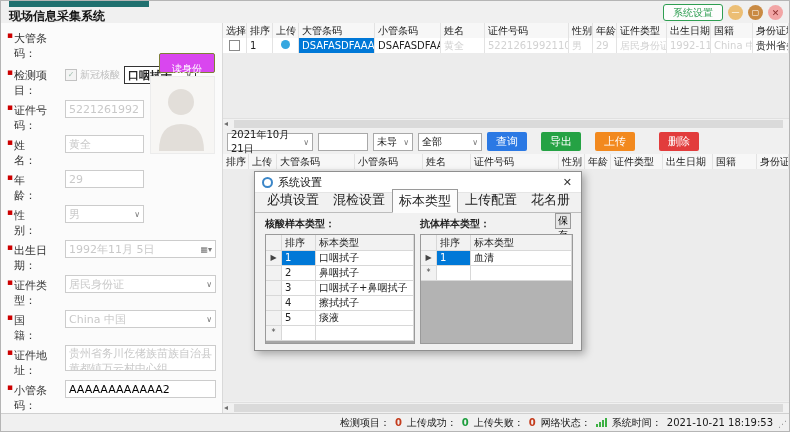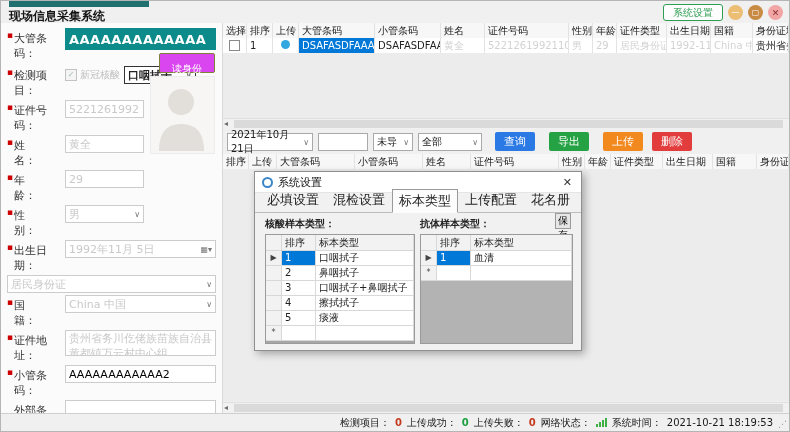--- a/index.html
+++ b/index.html
@@ -55,24 +55,24 @@
   .hscroll{position:absolute;left:222px;right:0;height:10px;background:#f1f1f1;border-top:1px solid #e0e0e0;}
   .hscroll .larr{position:absolute;left:1px;top:0;font-size:8px;color:#707070;line-height:10px;}
   .hscroll .thumb{position:absolute;left:11px;right:6px;top:1px;bottom:1px;background:#dadada;}
   .void2{position:absolute;left:222px;top:168px;right:0;bottom:30px;background:#ececec;}
   
   .toolbar{position:absolute;left:226px;top:130px;height:20px;display:flex;align-items:flex-end;gap:5px;font-size:10px;}
   .tsel{border:1px solid #a9a9a9;background:#fff;height:18px;display:flex;align-items:center;
     justify-content:space-between;padding:0 3px;box-sizing:border-box;color:#222;}
   .tinput{width:50px;height:18px;border:1px solid #a9a9a9;box-sizing:border-box;font-size:10px;padding:0 2px;}
   .tbtn{width:40px;height:19px;border:none;border-radius:2px;color:#fff;font-size:11px;cursor:pointer;padding:0;}
-  .tbtn.query{background:#2b79e4;margin-left:8px;}
+  .tbtn.query{background:#2b79e4;}
   .tbtn.export{background:#25a244;margin-left:9px;}
   .tbtn.upload{background:#f2891e;margin-left:9px;}
-  .tbtn.del{background:#e23c3c;margin-left:4px;}
+  .tbtn.del{background:#e23c3c;margin-left:19px;}
   
   .modal{position:absolute;left:253px;top:170px;width:326px;height:178px;background:#f1f1f1;
     border:1px solid #8f8f8f;box-shadow:3px 3px 8px rgba(0,0,0,.3);font-size:10px;}
   .m-title{height:20px;background:#fff;display:flex;align-items:center;padding:0 7px;gap:5px;border-bottom:1px solid #e5e5e5;}
   .m-ico{width:11px;height:11px;border-radius:50%;border:2px solid #3b86c8;box-sizing:border-box;background:#fff;}
   .m-title .txt{font-size:11px;color:#111;flex:1;}
   .m-close{font-size:11px;color:#333;cursor:pointer;padding:0 2px;}
   .m-tabs{height:19px;display:flex;align-items:flex-end;padding-left:5px;border-bottom:1px solid #bdbdbd;}
   .m-tab{padding:2px 6px 2px 6px;font-size:13px;color:#222;border:1px solid transparent;cursor:pointer;}
   .m-tab.active{background:#fcfcfc;border:1px solid #9a9a9a;border-bottom:1px solid #fcfcfc;position:relative;top:1px;}
@@ -115,21 +115,20 @@
       <button class="settings-btn">系统设置</button>
       <span class="winbtn min">—</span>
       <span class="winbtn max">▢</span>
       <span class="winbtn close">✕</span>
     </div>
   </div>
 
   <div class="sidebar">
     <div class="frow barcode-row">
       <span class="flabel req">大管条码：</span>
-      <input class="finput barcode" value="AAAAAAAAAAAAA" style="">
     </div>
     <div class="frow">
       <span class="flabel req">检测项目：</span>
       <span class="chkwrap">
         <span class="chk">✓</span>
         <span>新冠核酸</span>
       </span>
       <span class="fsel sample-sel">
         <span>口咽拭子</span>
         <span class="arr">∨</span>
@@ -162,20 +161,21 @@
       </span>
     </div>
     <div class="frow">
       <span class="flabel req">出生日期：</span>
       <span class="fsel">
         <span class="dis">1992年11月 5日</span>
         <span class="arr">▦▾</span>
       </span>
     </div>
     <div class="frow">
+      <span class="flabel req">证件类型：</span>
       <span class="fsel">
         <span class="dis">居民身份证</span>
         <span class="arr">∨</span>
       </span>
     </div>
     <div class="frow">
       <span class="flabel req">国　　籍：</span>
       <span class="fsel">
         <span class="dis">China 中国</span>
         <span class="arr">∨</span>

